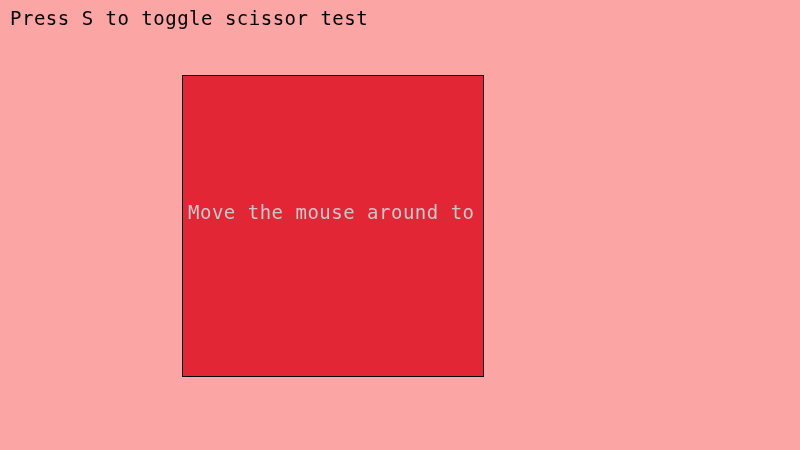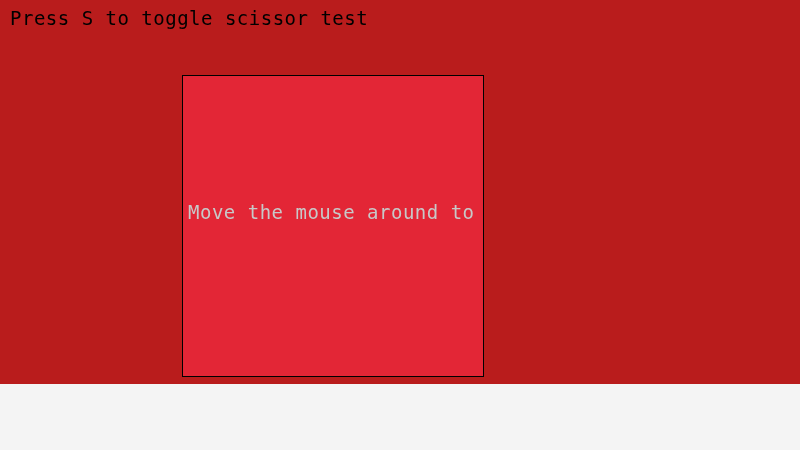--- a/index.html
+++ b/index.html
@@ -73,21 +73,21 @@
     color: #C8C8C8;
     white-space: pre;
     width: 900px;
     -webkit-font-smoothing: none;
     font-smooth: never;
   }
 </style>
 </head>
 <body style="background: rgb(244, 244, 244);">
 
-<div id="app-canvas" style="width: 800px; height: 384px; background: #b91c1c;">
+<div id="app-canvas" style="width: 800px; height: 450px; background: #fca5a5;">
 
   <div class="hint-text" style="color: rgb(0, 0, 0);">Press S to toggle scissor test</div>
 
   <div class="scissor-area" style="left: 182px; top: 75px; width: 300px; height: 300px; border-color: rgb(0, 0, 0); overflow: hidden;">
     <div class="scissor-fill" style="background: rgb(227, 38, 54);"></div>
     <div class="clipped-text" style="color: rgb(200, 200, 200);">Move the mouse around to reveal the text!</div>
   </div>
 
 </div>
 

